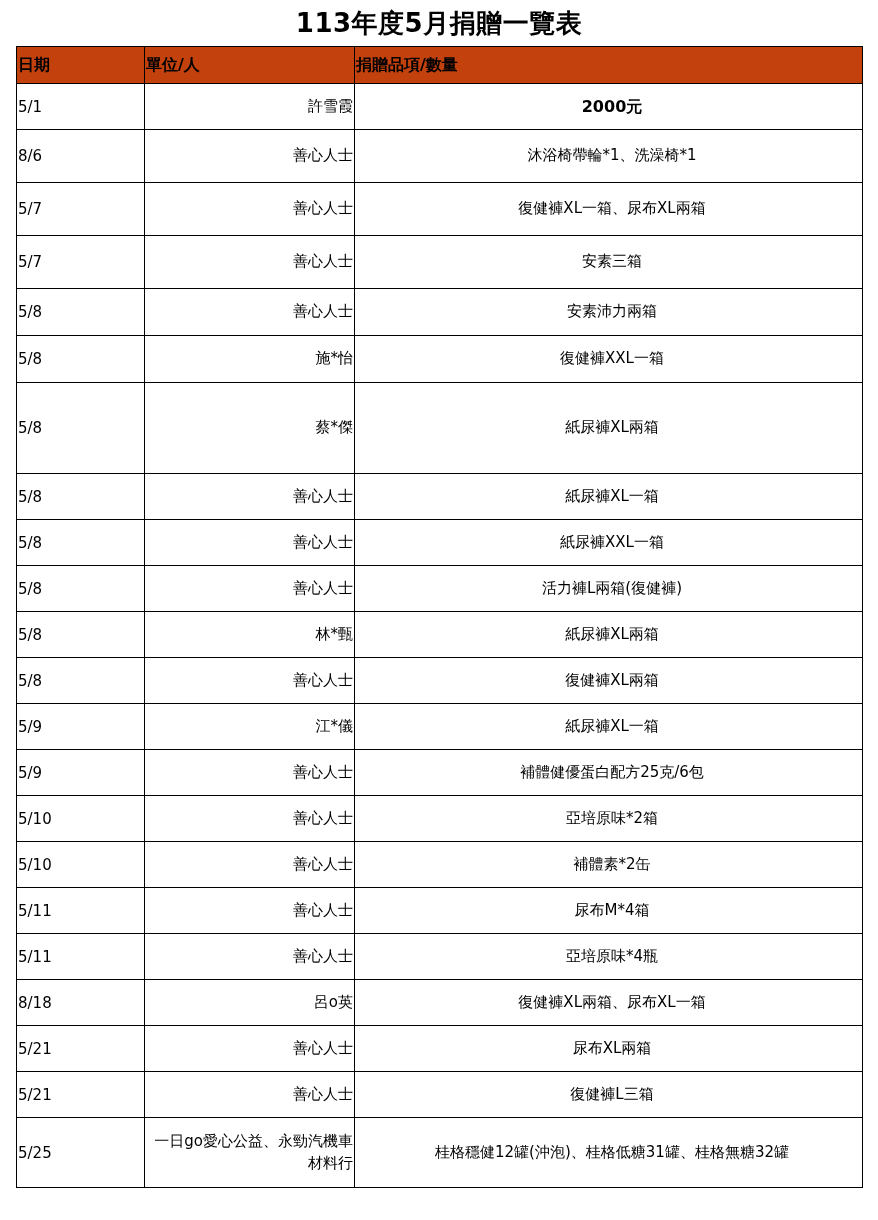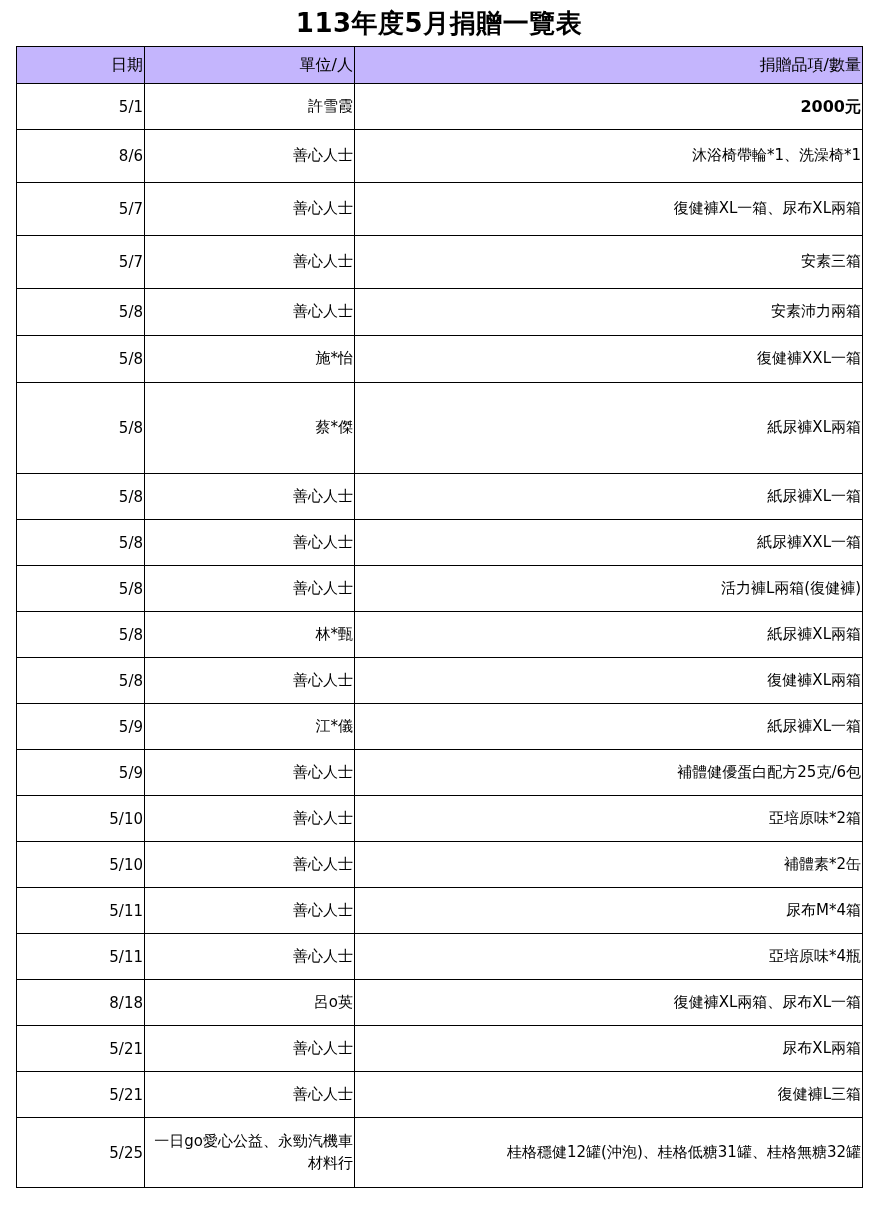--- a/index.html
+++ b/index.html
@@ -35,37 +35,37 @@
   table.donation-table col.c-date { width: 128px; }
   table.donation-table col.c-donor { width: 210px; }
   table.donation-table col.c-item  { width: 508px; }
 
   table.donation-table th,
   table.donation-table td {
     border: 1px solid #000000;
     font-size: 15px;
   }
   table.donation-table thead th {
-    background: #c4b5fd;
-    font-weight: normal;
-    text-align: right;
+    background: #c2410c;
+    font-weight: bold;
+    text-align: left;
     height: 34px;
     font-size: 16px;
   }
   td.date-cell {
-    text-align: right;
+    text-align: left;
     vertical-align: middle;
   }
   td.donor-cell {
     text-align: right;
     vertical-align: middle;
     line-height: 1.45;
   }
   td.item-cell {
-    text-align: right;
+    text-align: center;
     vertical-align: middle;
     padding-left: 8px;
     line-height: 1.45;
   }
   td.item-cell.bold {
     font-weight: bold;
     font-size: 16px;
   }
 </style>
 </head>

